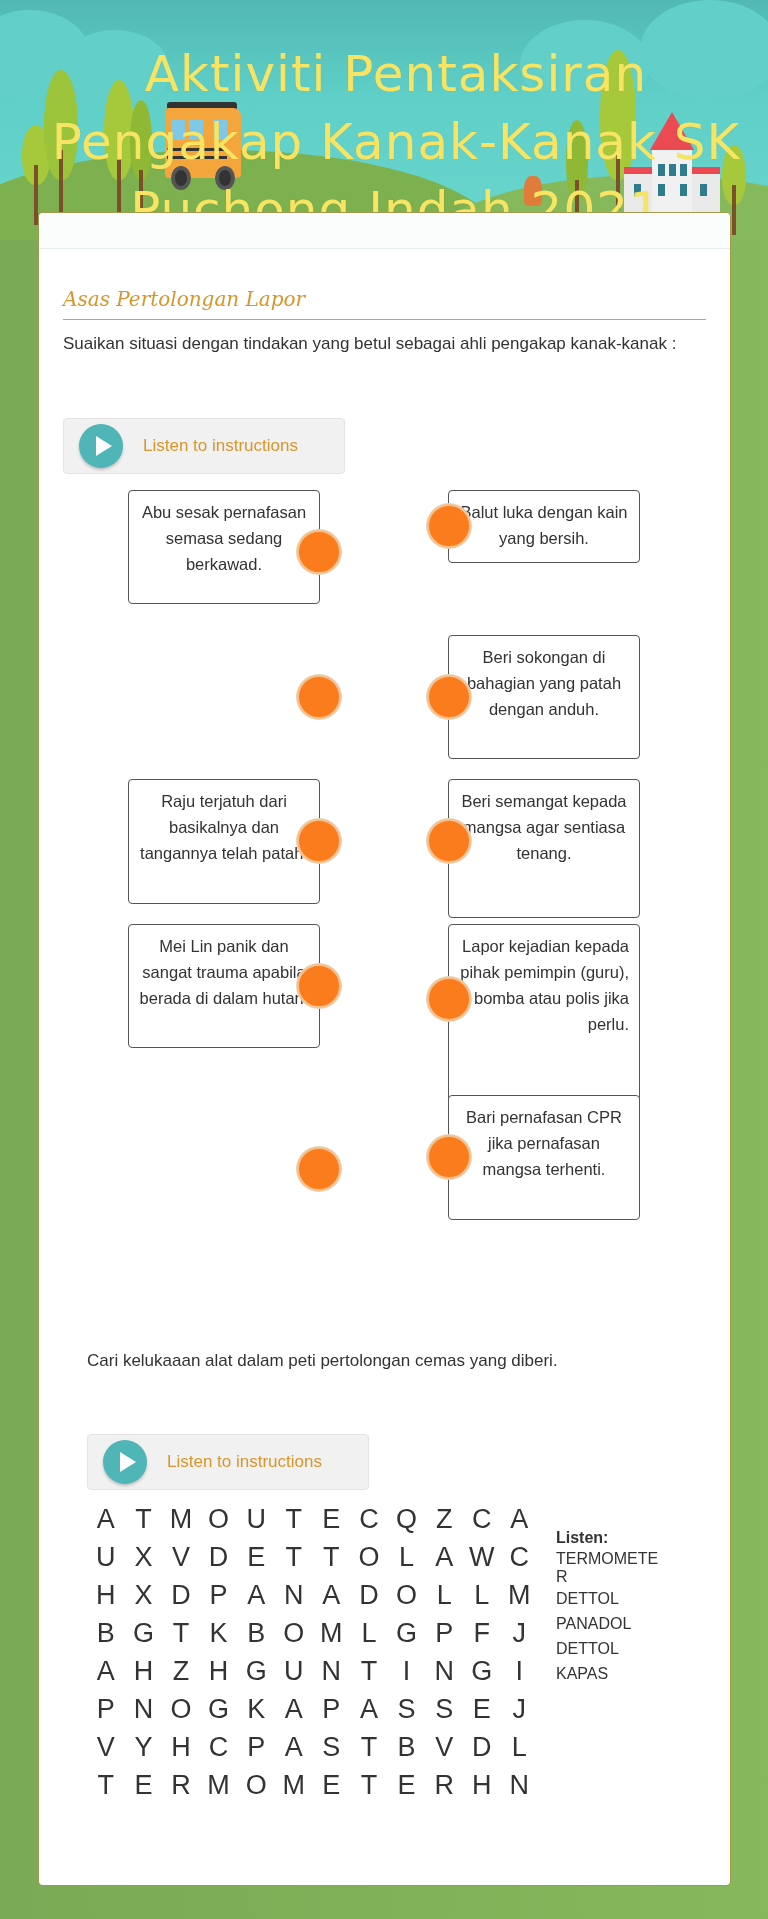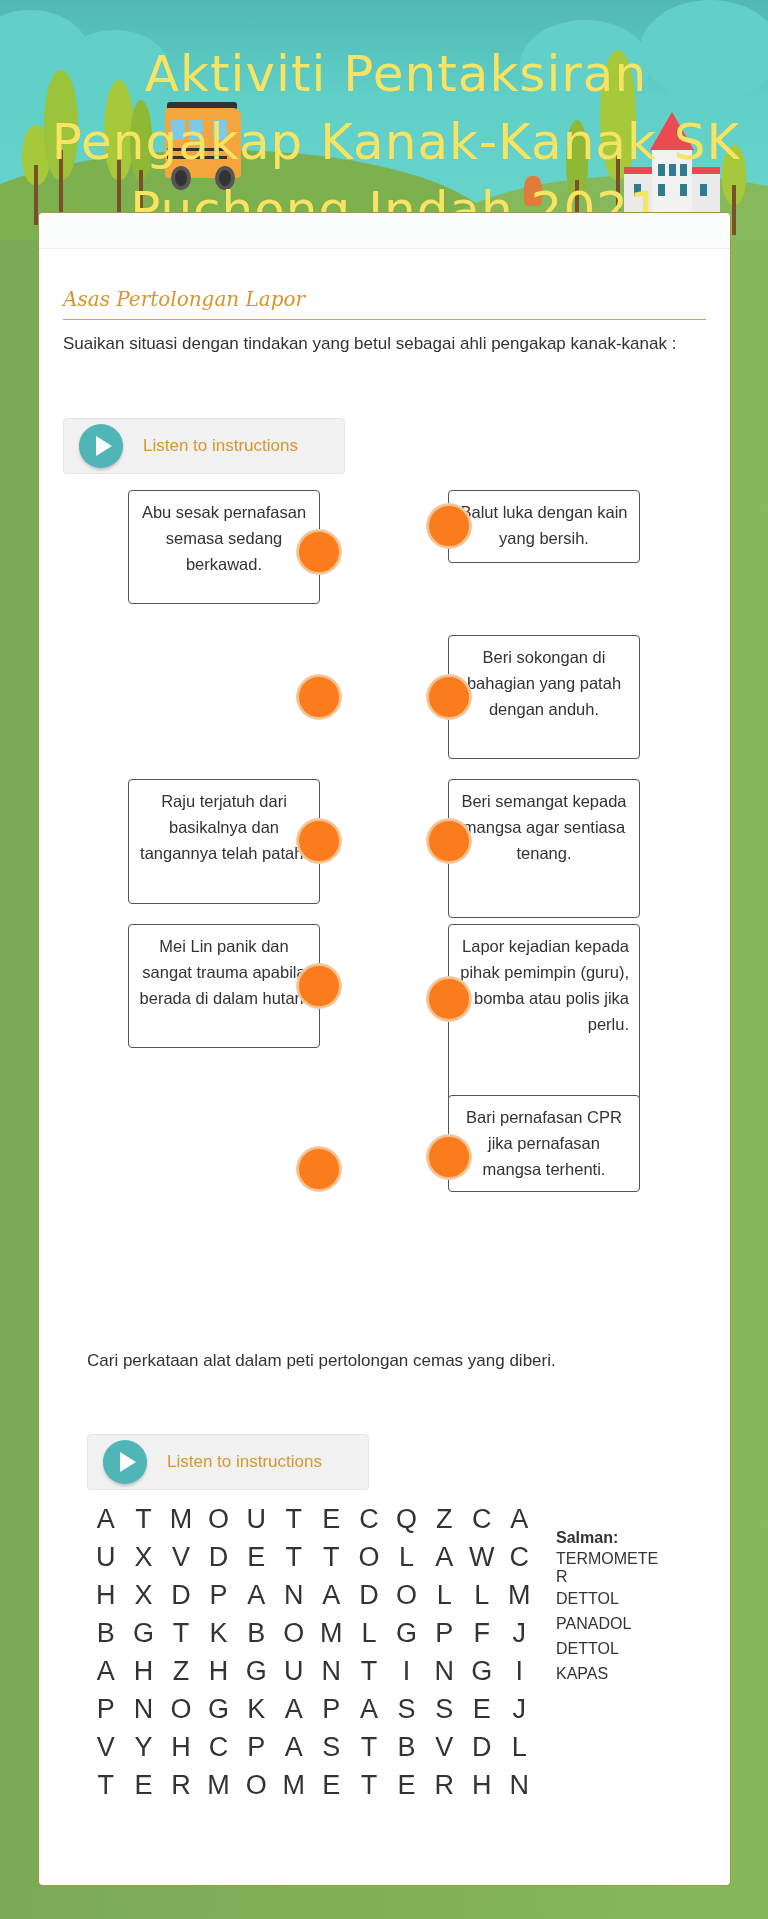--- a/index.html
+++ b/index.html
@@ -211,27 +211,27 @@
   <div class="match-box" style="left:409px;top:566px;height:139px;">
     <span>Beri semangat kepada mangsa agar sentiasa tenang.</span>
   </div>
   <div class="dot" style="left:388px;top:606px;"></div>
 
   <div class="match-box" style="left:409px;top:711px;height:188px;text-align:right;">
     <span>Lapor kejadian kepada pihak pemimpin (guru), bomba atau polis jika perlu.</span>
   </div>
   <div class="dot" style="left:388px;top:764px;"></div>
 
-  <div class="match-box" style="left:409px;top:882px;height:97px;">
+  <div class="match-box" style="left:409px;top:882px;height:125px;">
     <span>Bari pernafasan CPR jika pernafasan mangsa terhenti.</span>
   </div>
   <div class="dot" style="left:388px;top:922px;"></div>
 
   <div class="section" style="top:1124px;left:48px;right:48px;">
-    <div class="section-desc">Cari perkataan alat dalam peti pertolongan cemas yang diberi.</div>
+    <div class="section-desc">Cari kelukaaan alat dalam peti pertolongan cemas yang diberi.</div>
   </div>
 
   <div class="listen" style="left:48px;top:1221px;">
     <span class="play"></span>
     <span class="label">Listen to instructions</span>
   </div>
 
   <div class="grid" id="grid">
       <div class="grid-row">
         <span class="grid-cell">A</span>
@@ -341,20 +341,20 @@
         <span class="grid-cell">E</span>
         <span class="grid-cell">T</span>
         <span class="grid-cell">E</span>
         <span class="grid-cell">R</span>
         <span class="grid-cell">H</span>
         <span class="grid-cell">N</span>
       </div>
     </div>
 
   <div class="words">
-    <div class="head">Salman:</div>
+    <div class="head">Listen:</div>
     <div style="width:108px;word-break:break-all;line-height:18px;">TERMOMETER</div>
     <div>DETTOL</div>
     <div>PANADOL</div>
     <div>DETTOL</div>
     <div>KAPAS</div>
   </div>
 </div>
 
 </body></html>

